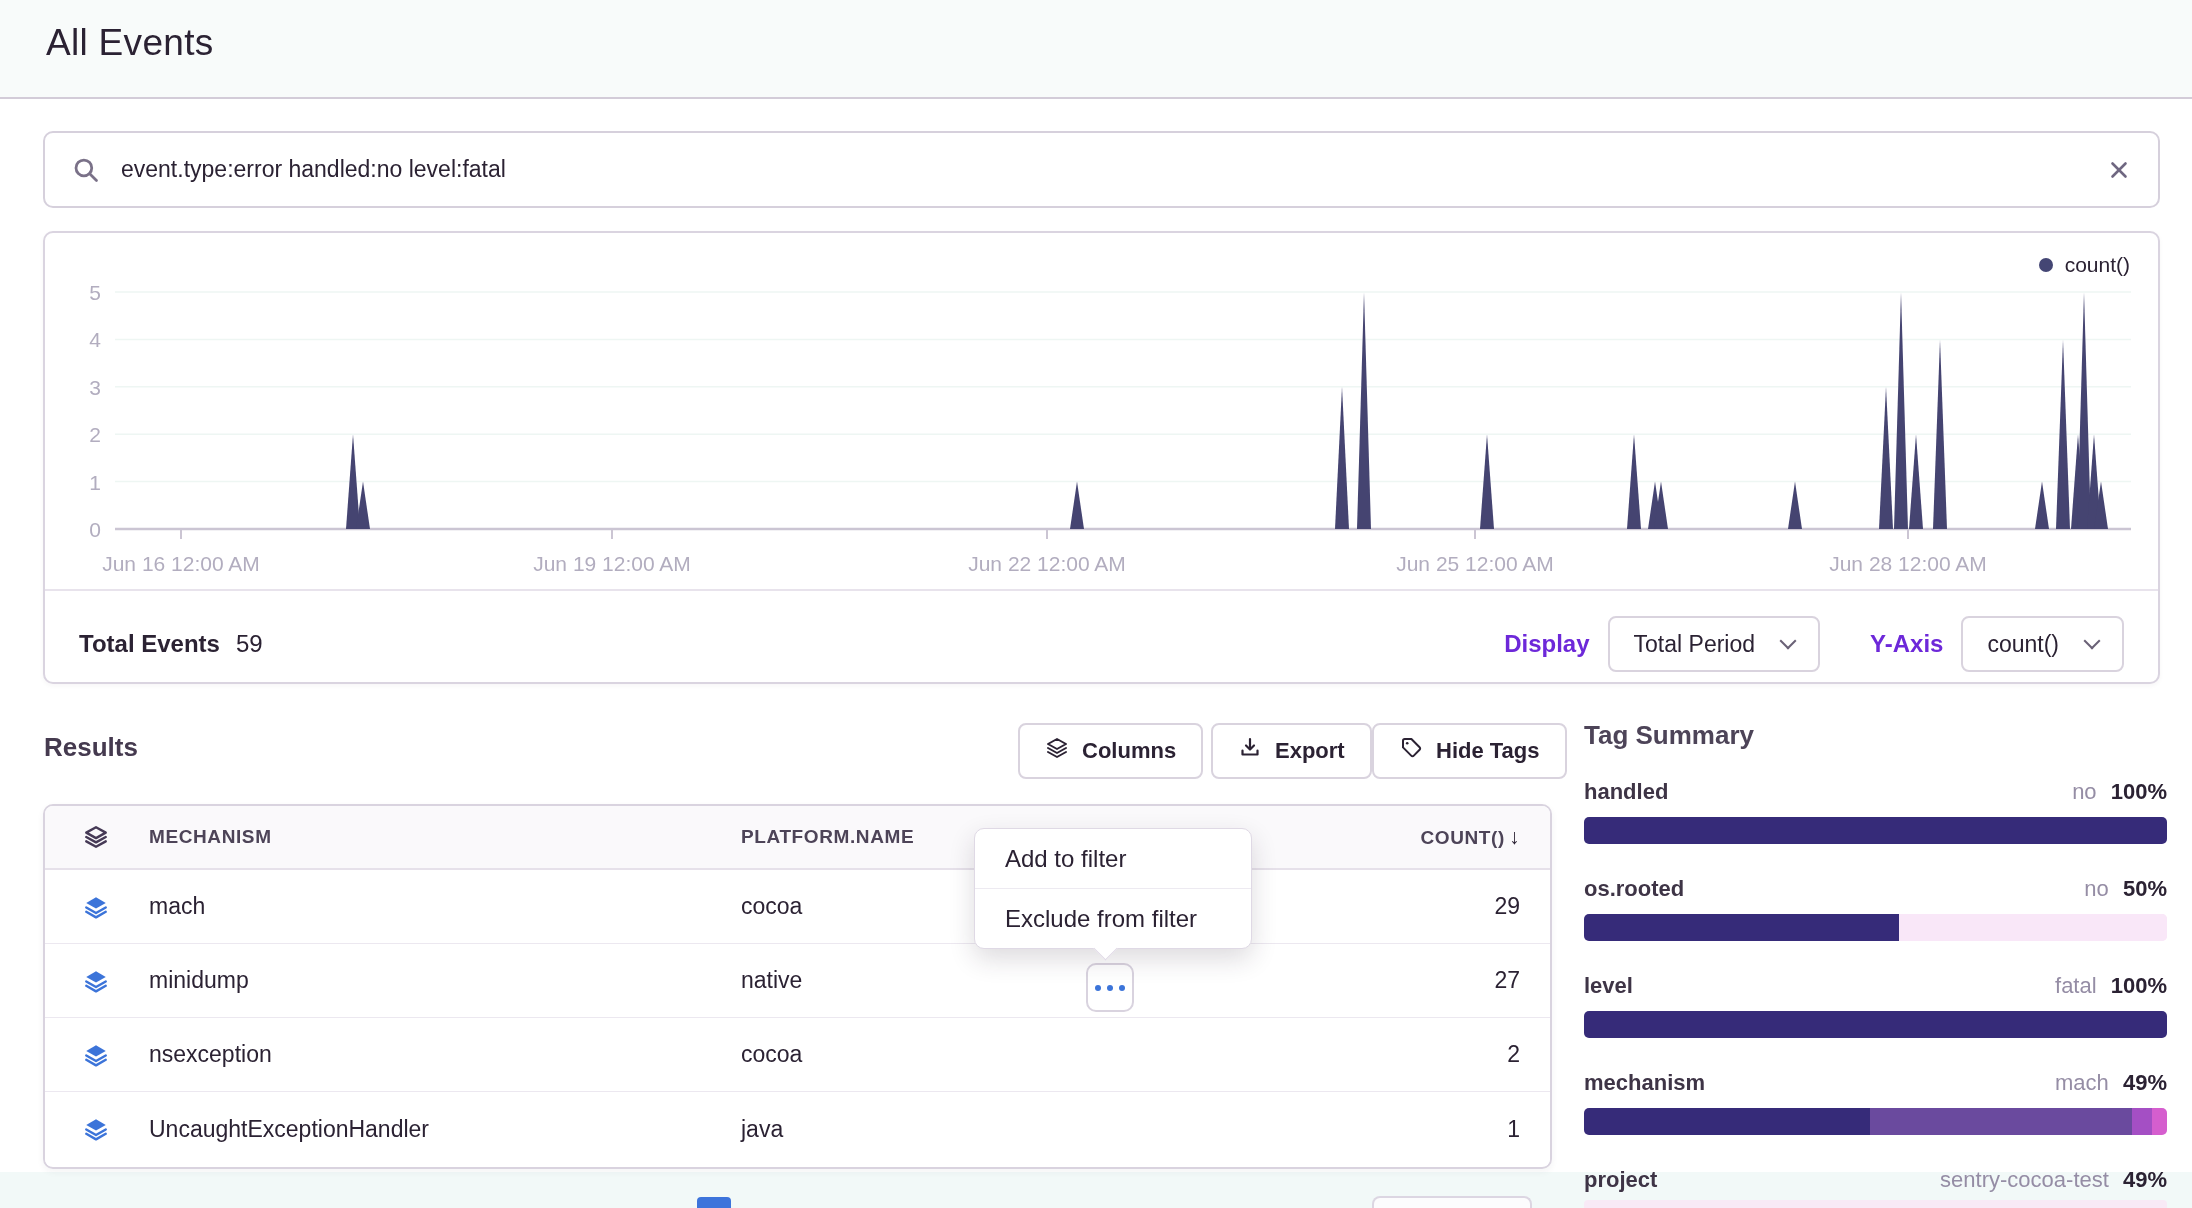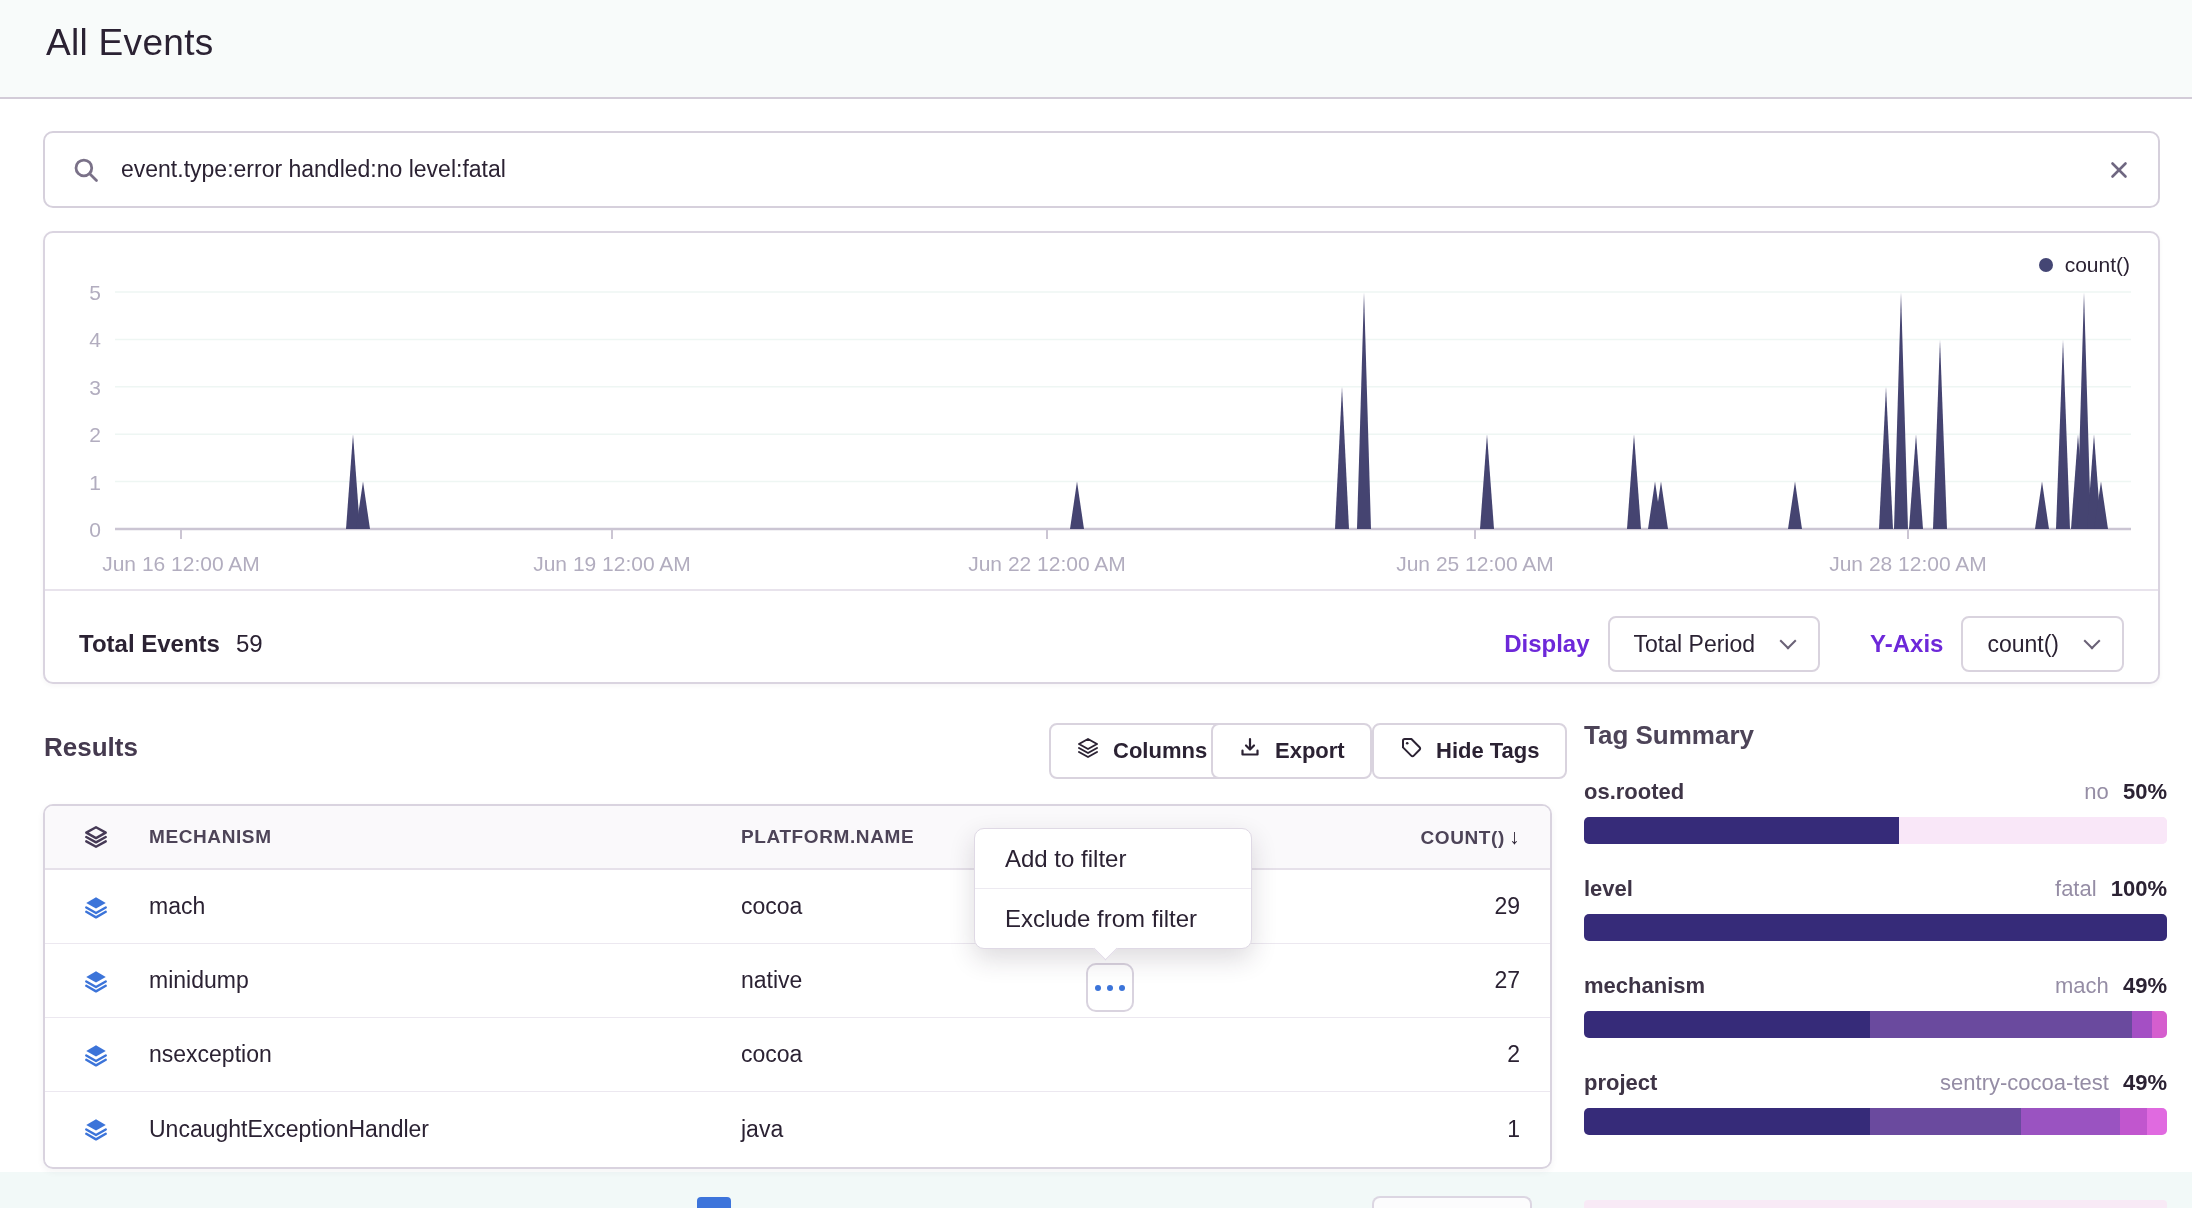--- a/index.html
+++ b/index.html
@@ -162,21 +162,21 @@
         <button class="dd-btn">
           <span>count()</span>
           <span class="chev"></span>
         </button>
       </div>
     </div>
   </div>
 
   <div class="results-heading">Results</div>
 
-  <button class="tool-btn" style="left:1049px;">
+  <button class="tool-btn" style="left:1018px;">
     <span>
       <svg width="24" height="24" viewBox="0 0 24 24" stroke="#2B2233" fill="none" stroke-width="2" stroke-linejoin="round" stroke-linecap="round">
           <path d="M12 3 L21 8 12 13 3 8 Z"></path>
           <path d="M3 12 L12 17 21 12"></path>
           <path d="M3 16 L12 21 21 16"></path>
         </svg>
     </span>
     <span>Columns</span>
   </button>
 
@@ -278,20 +278,29 @@
     <span class="dot"></span>
     <span class="dot"></span>
     <span class="dot"></span>
   </button>
 
   <div class="tag-summary">
     <div class="tag-title">Tag Summary</div>
     <div id="tag-list">
         <div class="tag-block">
           <div class="tag-head">
+            <span class="tag-name">handled</span>
+            <span class="tag-val">no <b>100%</b></span>
+          </div>
+          <div class="tag-bar">
+            <span class="tag-seg" style="width:100%;background:#362B79;"></span>
+          </div>
+        </div>
+        <div class="tag-block">
+          <div class="tag-head">
             <span class="tag-name">os.rooted</span>
             <span class="tag-val">no <b>50%</b></span>
           </div>
           <div class="tag-bar">
             <span class="tag-seg" style="width:54%;background:#362B79;"></span>
             <span class="tag-seg" style="width:46%;background:#F9E7F8;"></span>
           </div>
         </div>
         <div class="tag-block">
           <div class="tag-head">

